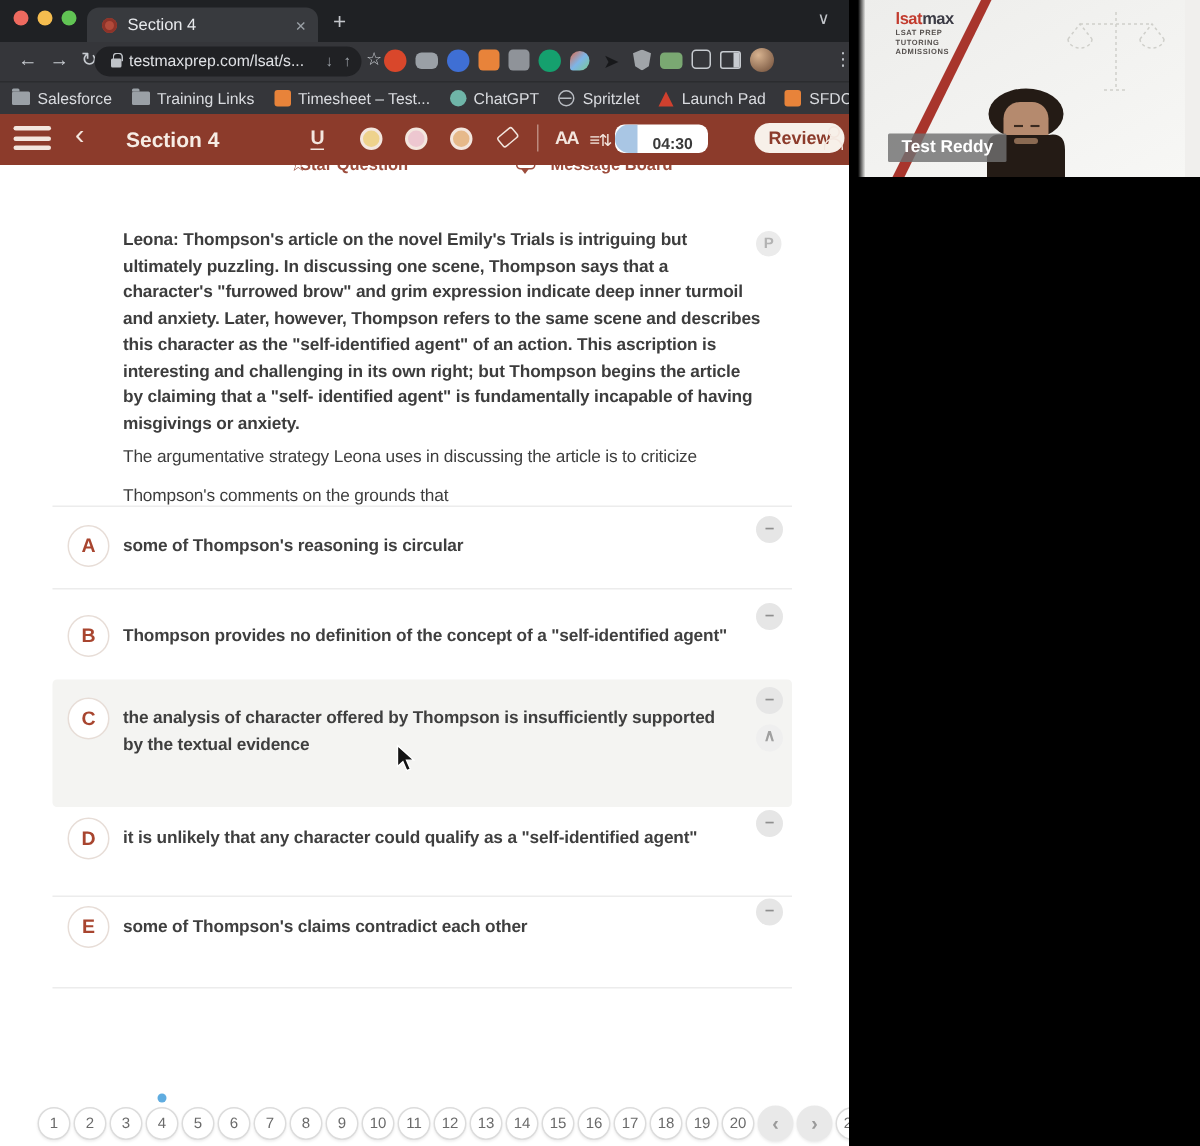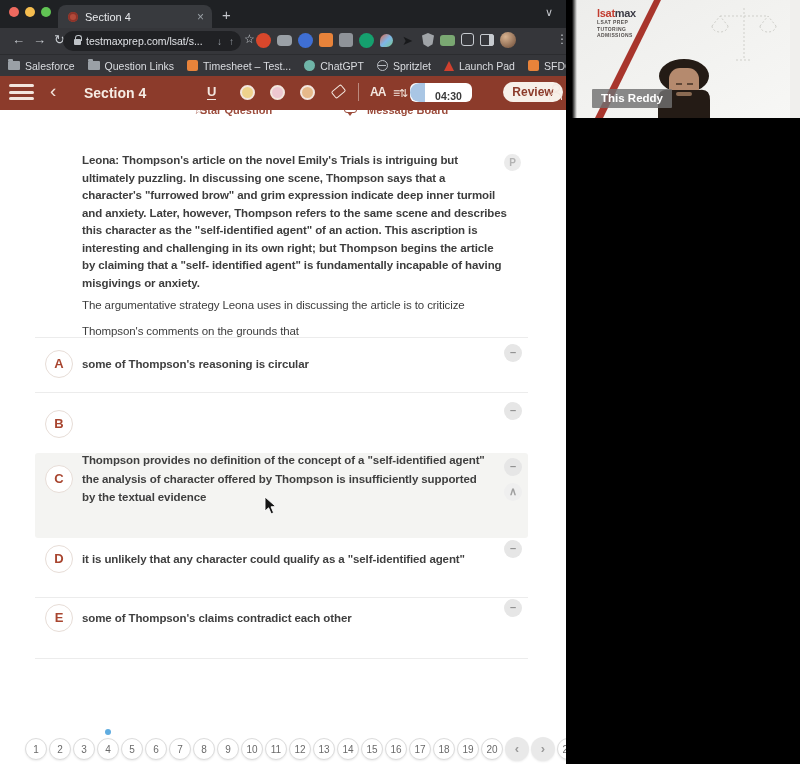--- a/index.html
+++ b/index.html
@@ -165,21 +165,21 @@
       <span class="menu-dots">⋮</span>
     </div>
 
     <div class="bookmarks">
       <span class="bm">
           <span class="bicon-folder"></span>
           <span>Salesforce</span>
         </span>
       <span class="bm">
           <span class="bicon-folder"></span>
-          <span>Question Links</span>
+          <span>Training Links</span>
         </span>
       <span class="bm">
           <span class="bicon-orange"></span>
           <span>Timesheet – Test...</span>
         </span>
       <span class="bm">
           <span class="bicon-teal"></span>
           <span>ChatGPT</span>
         </span>
       <span class="bm">
@@ -240,21 +240,21 @@
         <span class="row-div" style="top:487px;"></span>
         <span class="row-div" style="top:548px;"></span>
 
         <div class="ans-row" style="top:227px; height:55px;"></div>
         <span class="letter" style="top:240px;">A</span>
         <span class="ans-text" style="top:246px;">some of Thompson's reasoning is circular</span>
         <span class="chipbtn" style="top:234px;">–</span>
 
         <div class="ans-row" style="top:282px; height:61px;"></div>
         <span class="letter" style="top:300px;">B</span>
-        <span class="ans-text" style="top:306px;margin-top:36px;">Thompson provides no definition of the concept of a "self-identified agent"</span>
+        <span class="ans-text" style="top:306px;">Thompson provides no definition of the concept of a "self-identified agent"</span>
         <span class="chipbtn" style="top:292px;">–</span>
 
         <div class="ans-row" style="top:343px; height:85px;"></div>
         <span class="letter" style="top:355px;">C</span>
         <span class="ans-text" style="top:361px; width:402px;">the analysis of character offered by Thompson is insufficiently supported by the textual evidence</span>
         <span class="chipbtn" style="top:348px;">–</span>
         <span class="chipbtn lt" style="top:373px;">∧</span>
 
         <div class="ans-row" style="top:428px; height:59px;"></div>
         <span class="letter" style="top:435px;">D</span>
@@ -327,17 +327,17 @@
         <path d="M86 100 Q86 88 97 90 L127 90 Q138 88 138 100 L138 118 L86 118 Z" fill="#241b15"></path>
         <rect x="104" y="92" width="16" height="4" rx="2" fill="#8a6a52"></rect>
       </g>
     </svg>
     <div class="v-logo">
       <div class="v-brand"><span class="r">lsat</span><span class="d">max</span></div>
       <div class="v-tag">LSAT PREP</div>
       <div class="v-tag">TUTORING</div>
       <div class="v-tag">ADMISSIONS</div>
     </div>
-    <div class="v-name">This Reddy</div>
+    <div class="v-name">Test Reddy</div>
     <div class="v-shade"></div>
   </div>
 
 </div>
 
 </body></html>

